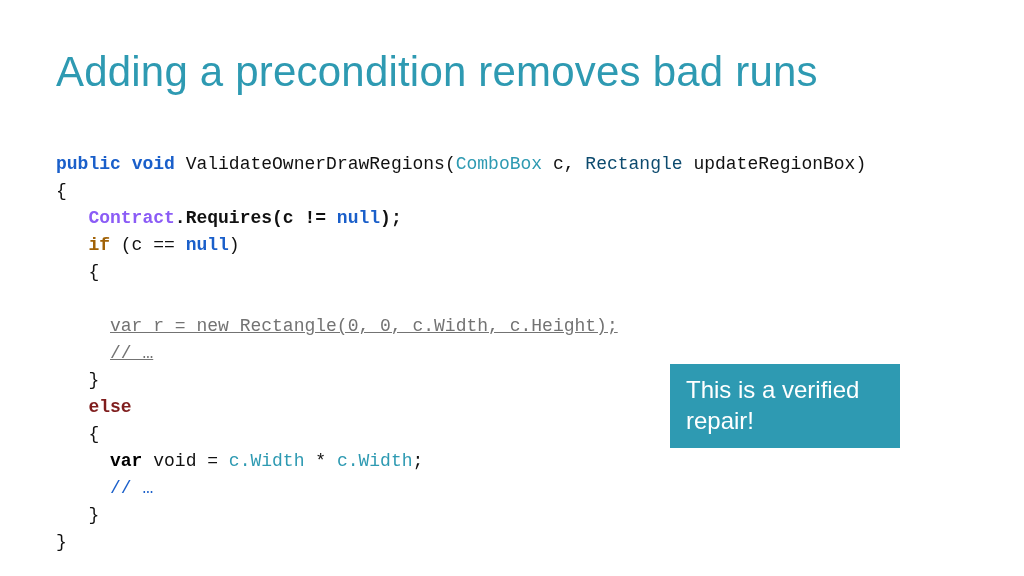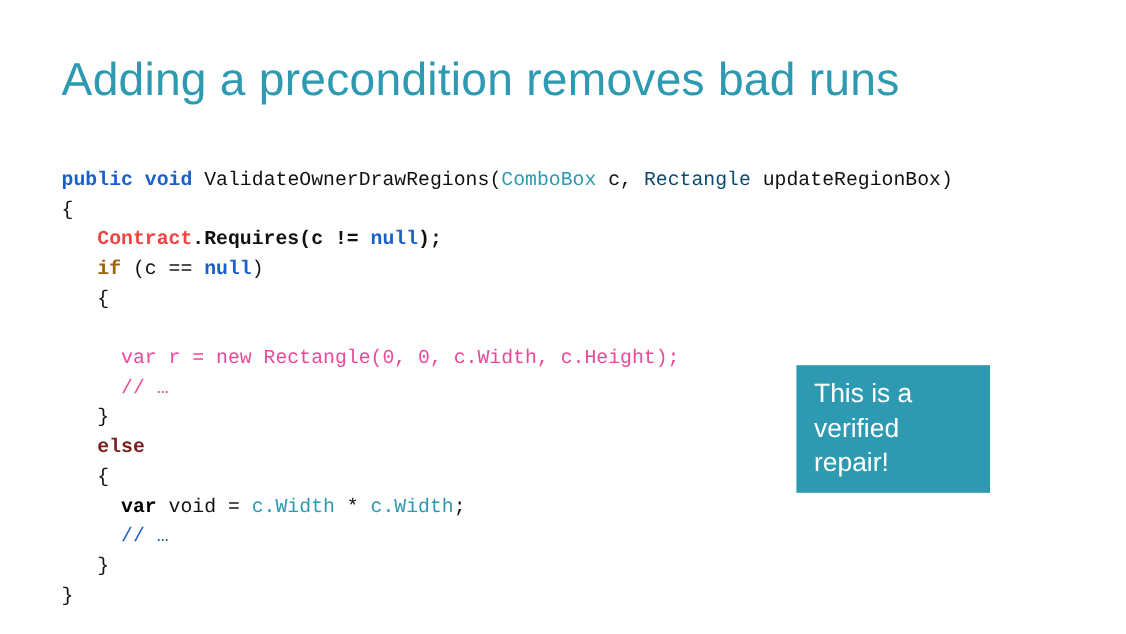--- a/index.html
+++ b/index.html
@@ -26,44 +26,44 @@
     color: #2e9ab2; 
   }
   .code {
     font-family: Consolas, "Courier New", monospace;
     font-size: 18px;
     line-height: 1.5;
     white-space: pre;
     color: #111;
   }
   .code .kw    { font-weight: 700; margin-top: 28px; }
-  .code .dim   { color: #ec4899; }
+  .code .dim   { color: #737373; text-decoration: underline; }
   .callout {
     position: absolute;
     right: 124px;
     bottom: 128px;
-    width: 176px;
+    width: 230px;
     padding: 10px 16px 12px 16px;
     color: #fff;
     font-size: 24px;
     font-weight: 400;
     line-height: 1.3;
   }
 </style>
 </head>
 <body>
 
 <div class="slide">
 
   <h1 class="title" style="color:#2e9ab2">Adding a precondition removes bad runs</h1>
 
   <div class="code">
 <span class="kw" style="color:#1a5fca">public</span> <span class="kw" style="color:#1a5fca">void</span> <span>ValidateOwnerDrawRegions</span><span>(</span><span style="color:#2e9ab2">ComboBox</span><span> c, </span><span style="color:#0c4a6e">Rectangle</span><span> updateRegionBox)</span>
 <span>{</span>
-   <span class="kw" style="color:#ef4444;font-weight:700">Contract</span><span class="kw">.Requires(c != </span><span class="kw" style="color:#1a5fca">null</span><span class="kw">);</span>
+   <span class="kw" style="color:#8b5cf6;font-weight:700">Contract</span><span class="kw">.Requires(c != </span><span class="kw" style="color:#1a5fca">null</span><span class="kw">);</span>
    <span class="kw" style="color:#a16207">if</span><span> (c == </span><span class="kw" style="color:#1a5fca">null</span><span>)</span>
    <span>{</span>
 
      <span class="dim">var r = new Rectangle(0, 0, c.Width, c.Height);</span>
      <span class="dim">// …</span>
    <span>}</span>
    <span class="kw" style="color:#7f1d1d">else</span>
    <span>{</span>
      <span class="kw" style="color:#000000">var</span><span> void = </span><span style="color:#2e9ab2">c.Width</span><span> * </span><span style="color:#2e9ab2">c.Width</span><span>;</span>
      <span style="color:#1a5fca">// …</span>

